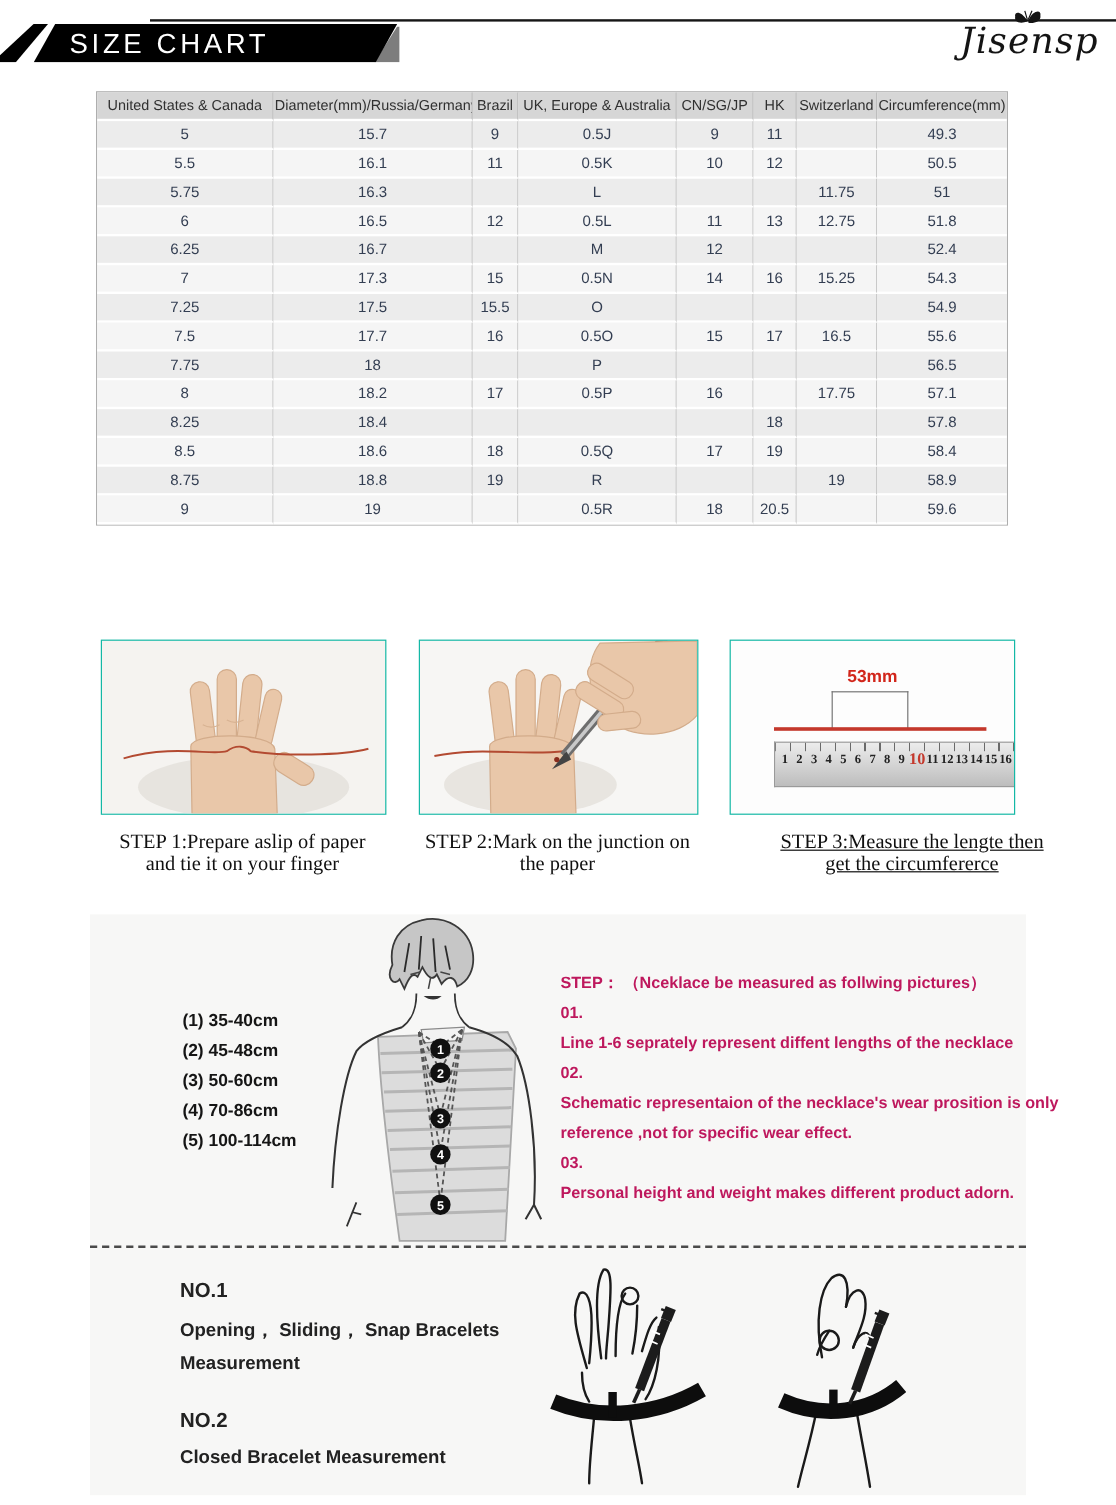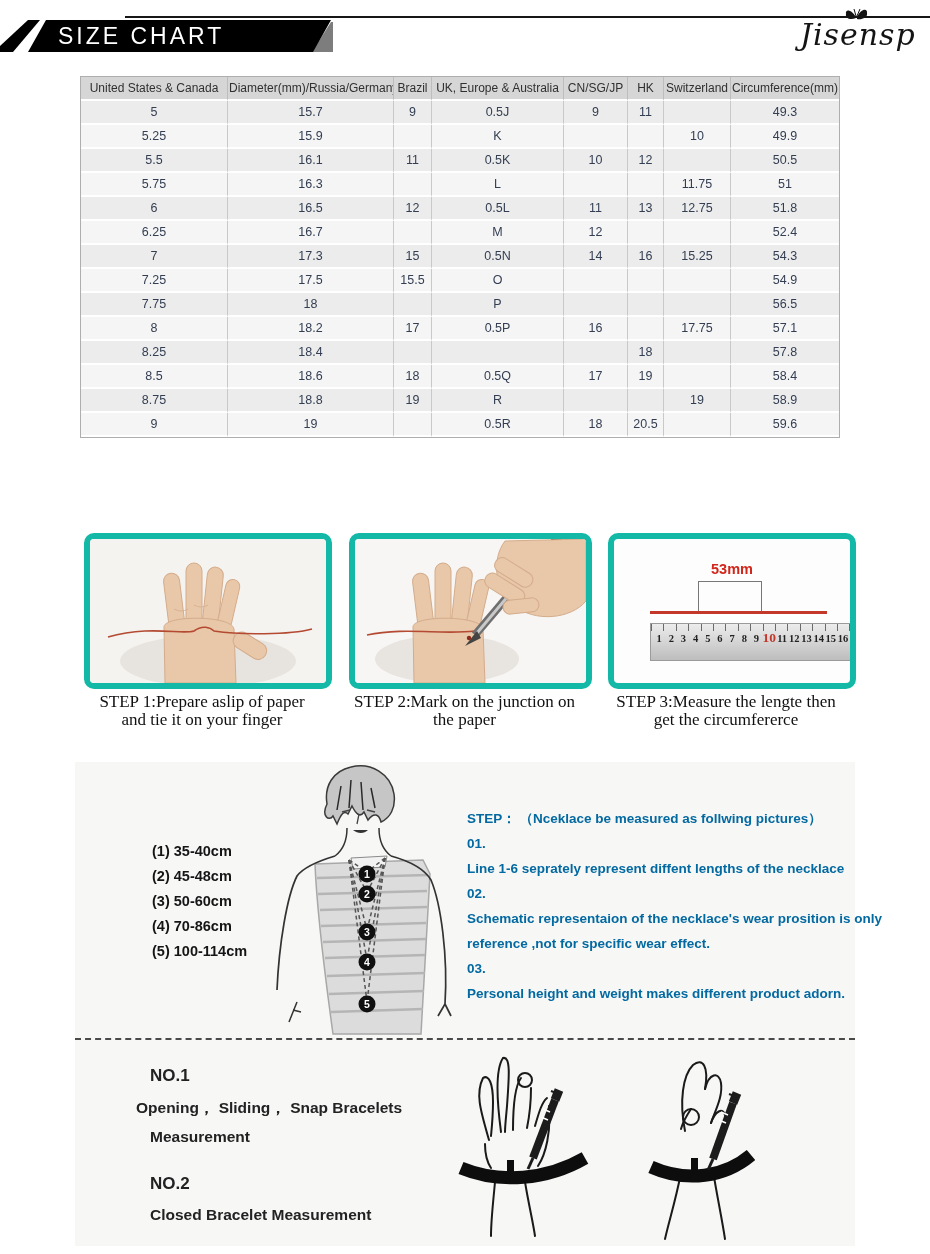--- a/index.html
+++ b/index.html
@@ -27,31 +27,31 @@
   .size-table th{background:#d6d6d6;font-weight:400;color:#303030;height:22px;
         border-right:1px solid #bdbdbd;border-bottom:2px solid #fff;
         text-align:center;padding:0 1px;overflow:hidden;white-space:nowrap;font-size:12px;}
   .size-table td{height:22px;text-align:center;border-right:1px solid #c9c9c9;
         border-bottom:2px solid #fff;padding:0;}
   .size-table th:last-child,.size-table td:last-child{border-right:none;}
   .size-table tbody tr:nth-child(odd) td{background:#ececec;}
   .size-table tbody tr:nth-child(even) td{background:#f5f5f5;}
 
   
-  .fig{position:absolute;top:533px;height:144px;border:6px solid #14b8a6;border-radius:10px;
+  .fig{position:absolute;top:533px;height:144px;border:1px solid #14b8a6;border-radius:0;
         overflow:hidden;background:#fafaf8;}
   .fig1{left:84px;width:236px;}
   .fig2{left:349px;width:231px;}
   .fig3{left:608px;width:236px;background:#fdfdfd;}
   .cap{position:absolute;top:692px;font-family:"Liberation Serif",serif;font-size:17px;
         line-height:17px;color:#101010;text-align:center;}
   .cap div{margin-top:1px;}
   .cap1{left:74px;width:256px;}
   .cap2{left:339px;width:251px;}
-  .cap3{left:598px;width:256px;}
+  .cap3{left:632px;width:256px;text-decoration:underline;}
 
   
   .mm-label{position:absolute;left:0;top:22px;width:236px;text-align:center;color:#d2261b;
         font-weight:bold;font-size:14.5px;}
   .bracket{position:absolute;left:84px;top:42px;width:62px;height:31px;
         border-top:1.5px solid #777;border-left:1.5px solid #777;border-right:1.5px solid #777;}
   .red-line{position:absolute;left:36px;top:72px;width:177px;height:2.5px;background:#c4382c;}
   .ruler{position:absolute;left:36px;top:84px;width:200px;height:36px;
         background:linear-gradient(#ececec,#bdbdbd);border:1px solid #9a9a9a;border-right:none;}
   .ruler-ticks{position:absolute;left:0;top:0;width:100%;height:7px;
@@ -64,30 +64,30 @@
 
   
   .info{position:absolute;left:75px;top:762px;width:780px;height:484px;background:#f7f7f6;}
   .dash-sep{position:absolute;left:0;top:276px;width:780px;border-top:2px dashed #4a4a4a;}
 
   .len-list{position:absolute;left:77px;top:77px;list-style:none;margin:0;padding:0;
         font-size:14.5px;font-weight:bold;color:#151515;}
   .len-list li{height:25px;line-height:25px;}
 
   .nk-steps{position:absolute;left:392px;top:44px;width:388px;font-size:13.5px;
-        font-weight:bold;color:#0369a1;}
+        font-weight:bold;color:#be185d;}
   .nk-steps .row{height:25px;line-height:25px;white-space:nowrap;}
 
   .figure-woman{position:absolute;left:188px;top:2px;}
 
   .no-block div{position:absolute;color:#222;}
   .no-title{font-size:17px;font-weight:bold;}
   .no-line{font-size:15.5px;font-weight:bold;}
   .p-no1{left:75px;top:304px;}
-  .p-no1a{left:61px;top:336px;}
+  .p-no1a{left:75px;top:336px;}
   .p-no1b{left:75px;top:366px;}
   .p-no2{left:75px;top:412px;}
   .p-no2a{left:75px;top:444px;}
 
   .hand-open{position:absolute;left:380px;top:286px;}
   .hand-closed{position:absolute;left:570px;top:293px;}
 </style>
 </head>
 <body>
 
@@ -133,30 +133,20 @@
           <td>5</td>
           <td>15.7</td>
           <td>9</td>
           <td>0.5J</td>
           <td>9</td>
           <td>11</td>
           <td></td>
           <td>49.3</td>
         </tr>
         <tr>
-          <td>5.25</td>
-          <td>15.9</td>
-          <td></td>
-          <td>K</td>
-          <td></td>
-          <td></td>
-          <td>10</td>
-          <td>49.9</td>
-        </tr>
-        <tr>
           <td>5.5</td>
           <td>16.1</td>
           <td>11</td>
           <td>0.5K</td>
           <td>10</td>
           <td>12</td>
           <td></td>
           <td>50.5</td>
         </tr>
         <tr>
@@ -201,20 +191,30 @@
         </tr>
         <tr>
           <td>7.25</td>
           <td>17.5</td>
           <td>15.5</td>
           <td>O</td>
           <td></td>
           <td></td>
           <td></td>
           <td>54.9</td>
+        </tr>
+        <tr>
+          <td>7.5</td>
+          <td>17.7</td>
+          <td>16</td>
+          <td>0.5O</td>
+          <td>15</td>
+          <td>17</td>
+          <td>16.5</td>
+          <td>55.6</td>
         </tr>
         <tr>
           <td>7.75</td>
           <td>18</td>
           <td></td>
           <td>P</td>
           <td></td>
           <td></td>
           <td></td>
           <td>56.5</td>

